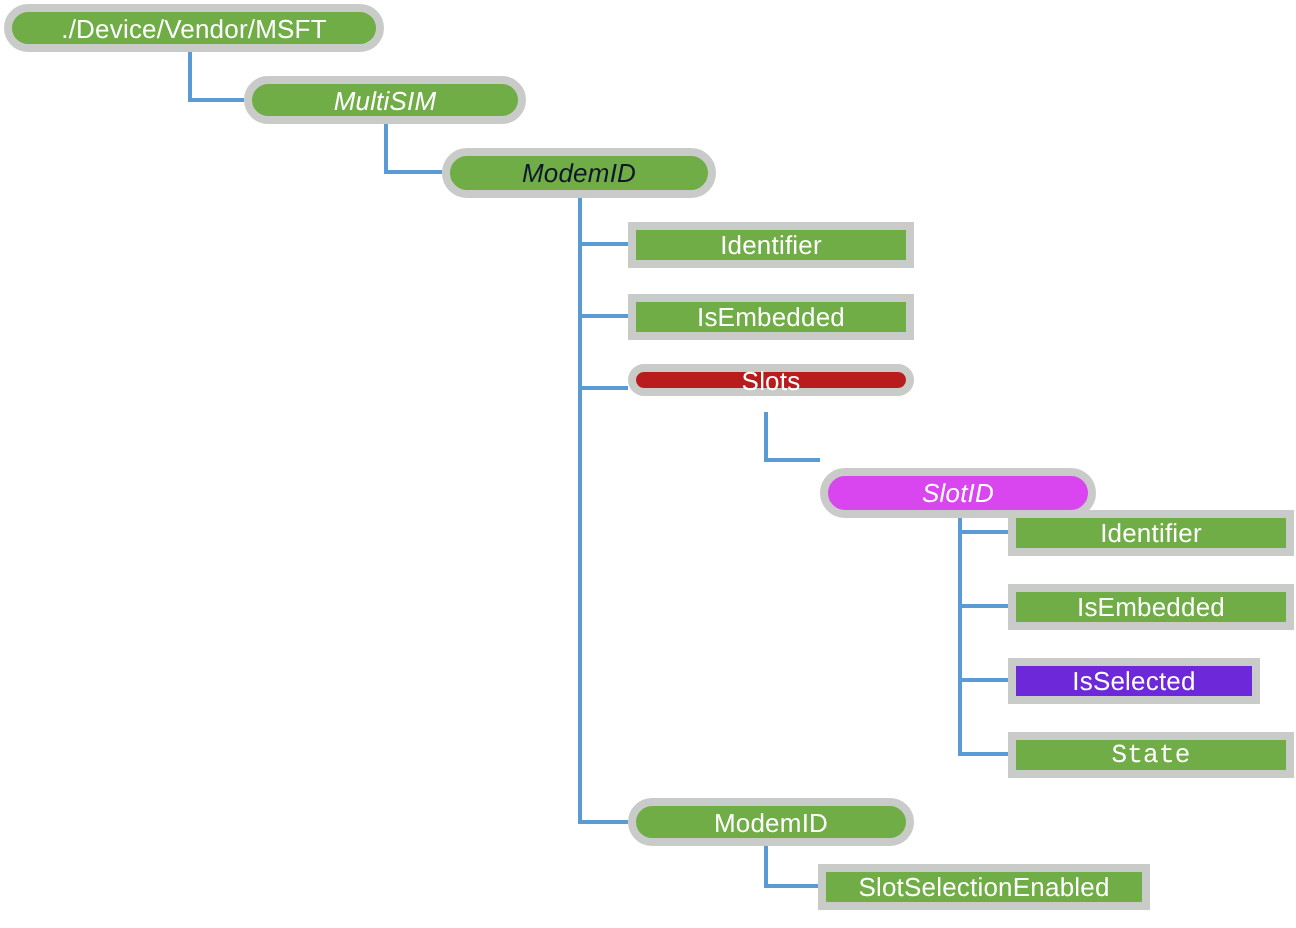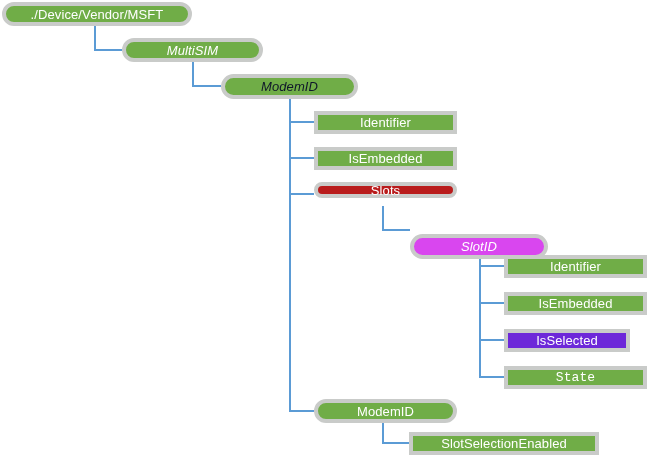--- a/index.html
+++ b/index.html
@@ -101,17 +101,17 @@
       </div>
       <div class="node rect" style="left: 504px; top: 329px; width: 126px; height: 23px; background: #6d28d9; border-color: rgb(201, 203, 201); color: rgb(255, 255, 255);">
         <span class="label">IsSelected</span>
       </div>
       <div class="node rect" style="left: 504px; top: 366px; width: 143px; height: 23px; background: rgb(112, 173, 71); border-color: rgb(201, 203, 201); color: rgb(255, 255, 255); font-family: Liberation Mono, monospace;">
         <span class="label">State</span>
       </div>
       <div class="node pill" style="left: 314px; top: 399px; width: 143px; height: 24px; background: rgb(112, 173, 71); border-color: rgb(201, 203, 201); color: rgb(255, 255, 255);">
         <span class="label">ModemID</span>
       </div>
-      <div class="node rect" style="left: 409px; top: 432px; width: 190px; height: 23px; background: rgb(112, 173, 71); border-color: rgb(201, 203, 201); color: rgb(255, 255, 255);">
+      <div class="node rect" style="left: 409px; top: 432px; width: 166px; height: 23px; background: rgb(112, 173, 71); border-color: rgb(201, 203, 201); color: rgb(255, 255, 255);">
         <span class="label">SlotSelectionEnabled</span>
       </div>
     </div>
 </div>
 
 </body></html>

